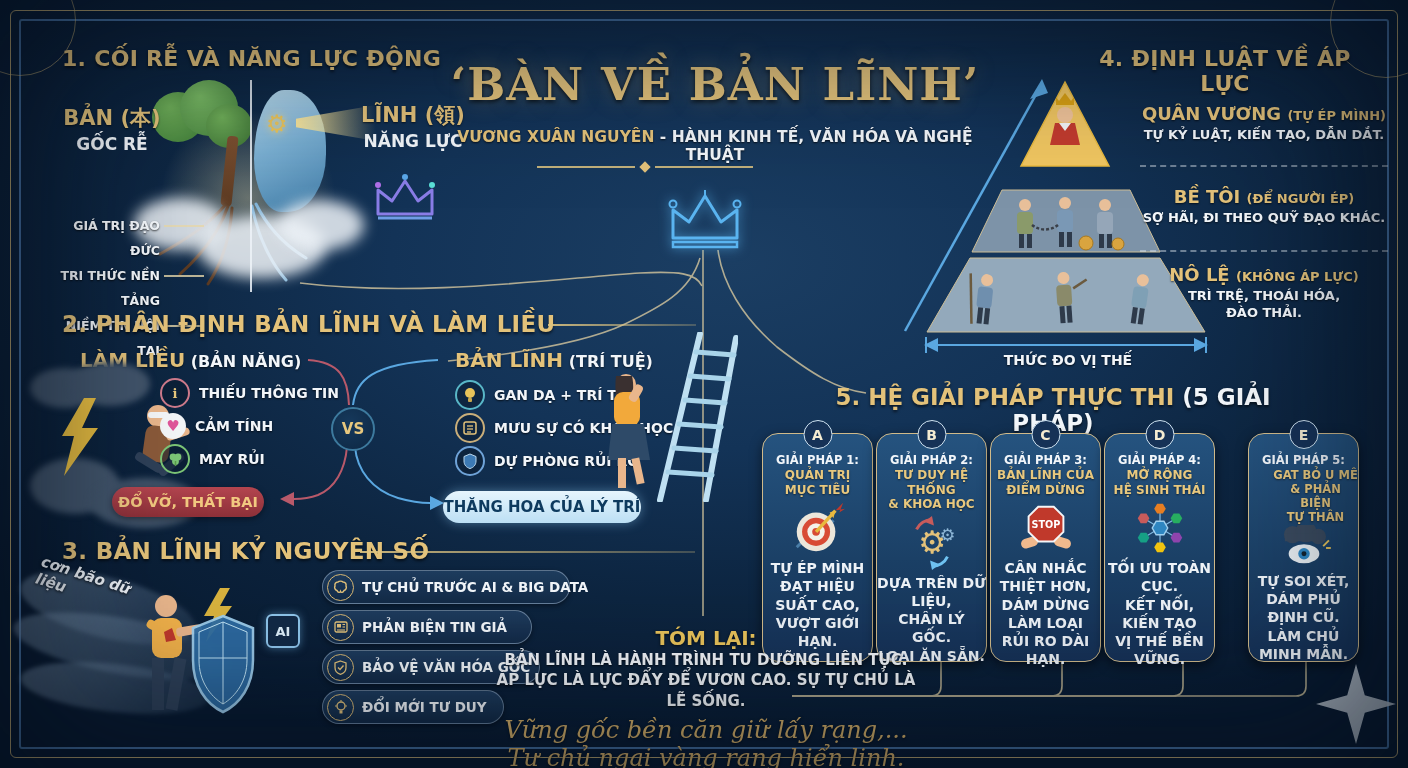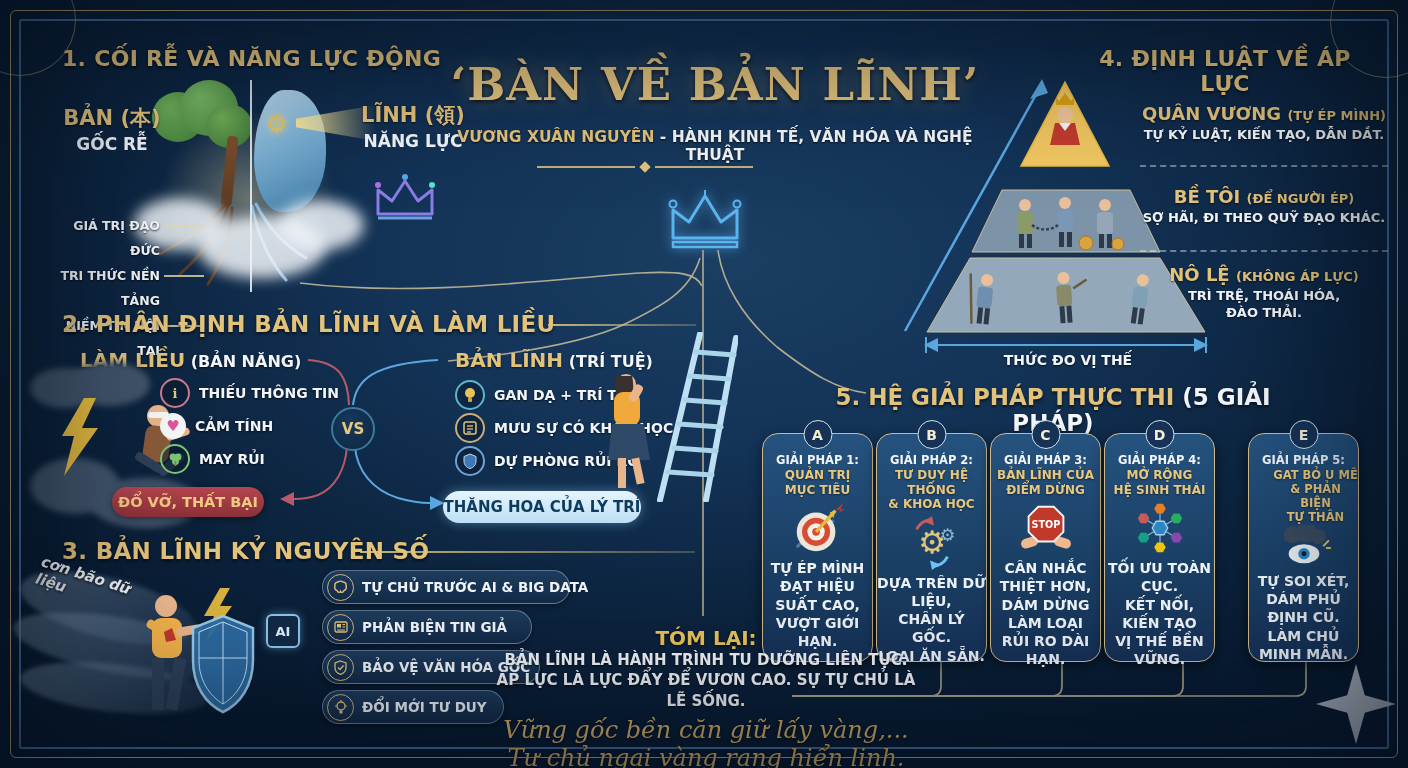--- a/index.html
+++ b/index.html
@@ -584,18 +584,18 @@
     </div>
     <div class="card-desc preline">TỰ SOI XÉT,
 DÁM PHỦ ĐỊNH CŨ.
 LÀM CHỦ MINH MẪN.</div>
   </div>
 
   <div class="abs summary">
     <div class="sum-head">TÓM LẠI:</div>
     <div class="sum-line">BẢN LĨNH LÀ HÀNH TRÌNH TU DƯỠNG LIÊN TỤC.</div>
     <div class="sum-line">ÁP LỰC LÀ LỰC ĐẨY ĐỂ VƯƠN CAO. SỰ TỰ CHỦ LÀ LẼ SỐNG.</div>
-    <div class="poem" style="margin-top:5px;">Vững gốc bền căn giữ lấy vàng,...</div>
+    <div class="poem" style="margin-top:5px;">Vững gốc bền căn giữ lấy rạng,...</div>
     <div class="poem">Tự chủ ngai vàng rạng hiển linh.</div>
   </div>
 
   <div class="abs sparkle"></div>
 </div>
 
 </body></html>

